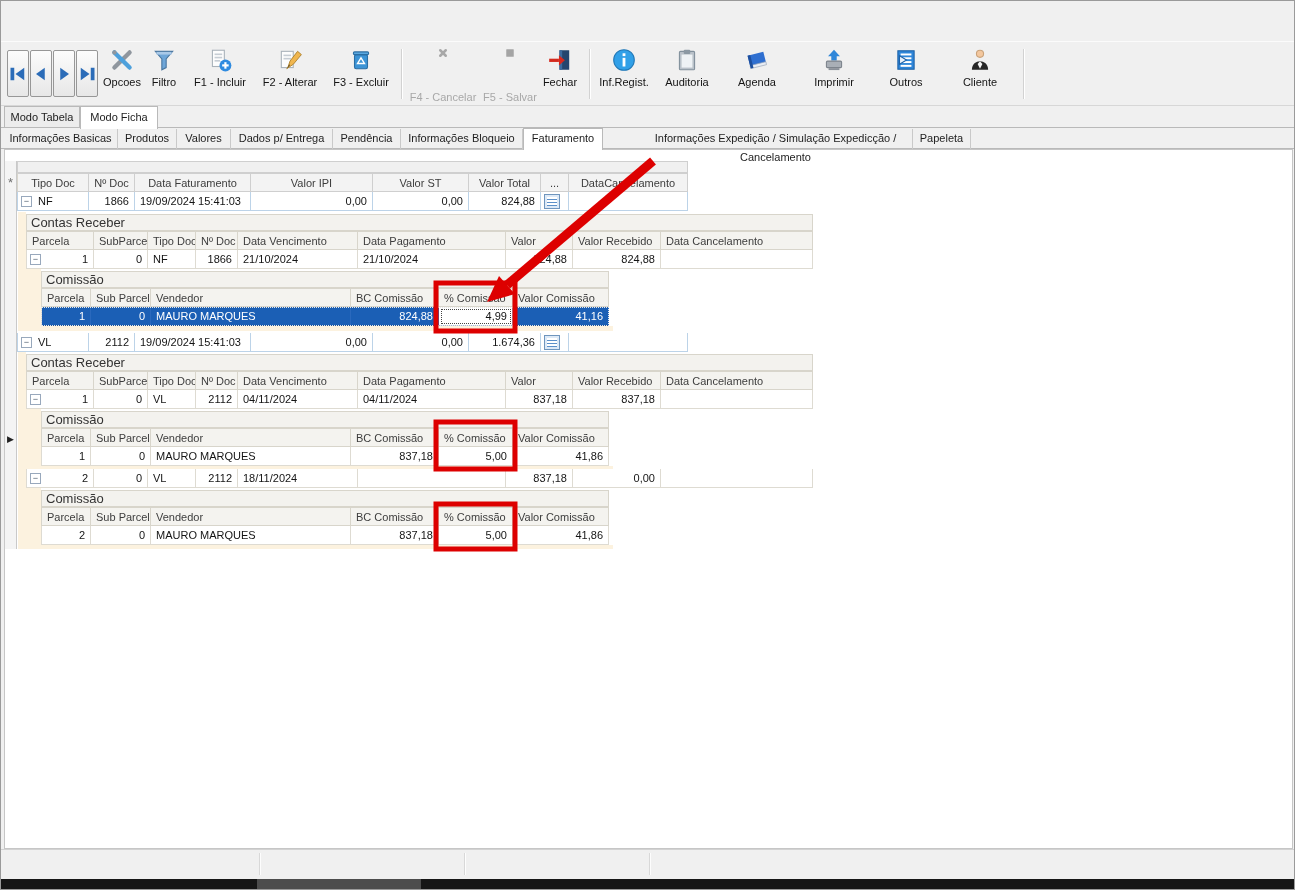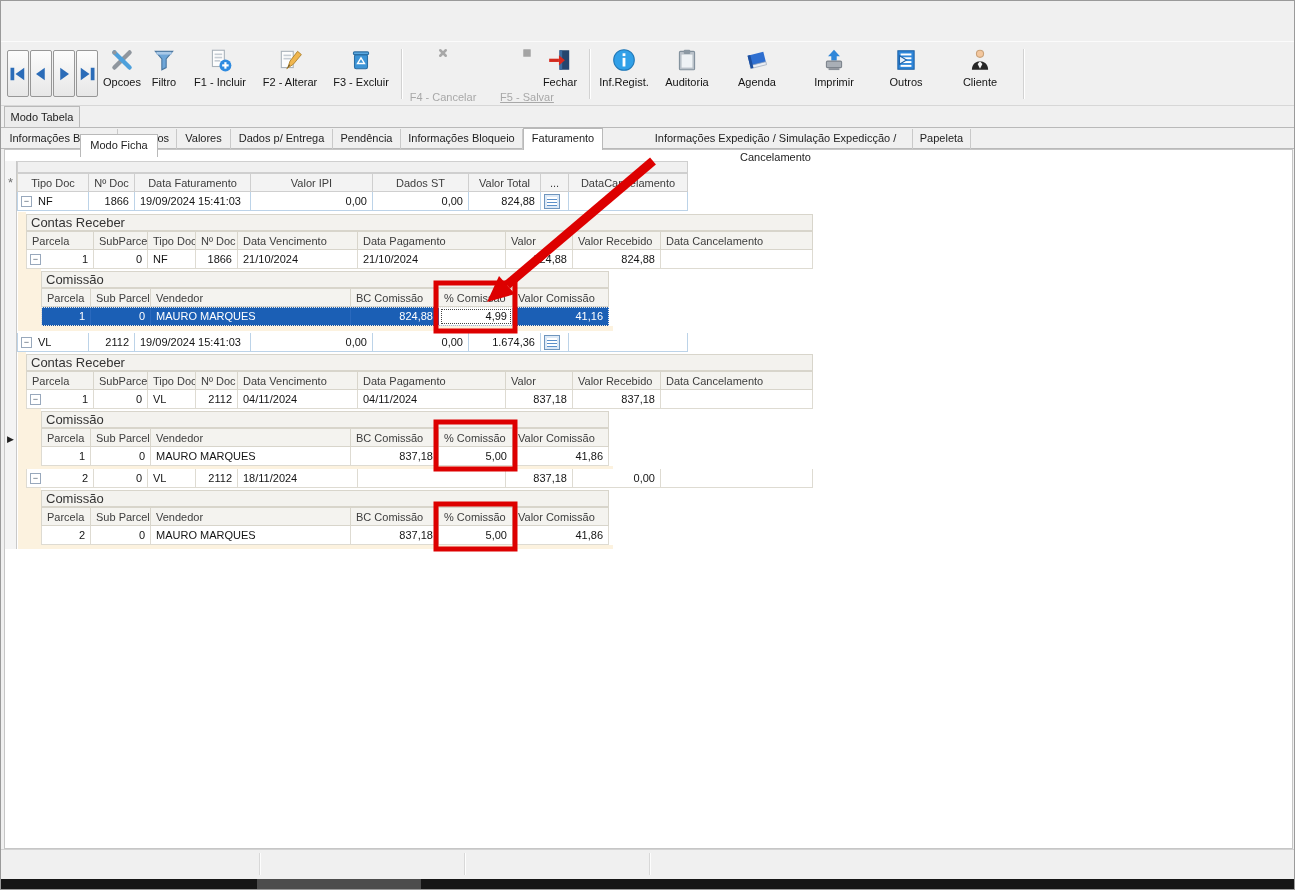--- a/index.html
+++ b/index.html
@@ -16,21 +16,21 @@
   .navbtn{position:absolute;top:8px;width:22px;height:47px;background:linear-gradient(#fcfcfc,#e7e7e7);
           border:1px solid #979797;border-radius:2px;box-sizing:border-box;display:flex;align-items:center;justify-content:center;}
   .tbtn{position:absolute;top:5px;height:56px;display:flex;flex-direction:column;align-items:center;gap:3px;
         font-size:11px;color:#141414;white-space:nowrap;cursor:default;}
   .tbtn svg{width:26px;height:26px;}
   .tbtn.disabled{color:#a8a8a8;gap:32px;}
   .tsep{position:absolute;top:7px;width:1px;height:50px;background:#d2d2d2;border-right:1px solid #ffffff;}
   
   .tab1{position:absolute;top:105px;height:22px;box-sizing:border-box;font-size:11px;text-align:center;
         line-height:20px;color:#1d1d1d;background:#ececec;border:1px solid #b9b9b9;}
-  .tab1.active{background:#ffffff;height:23px;border-bottom:none;z-index:3;margin-top:28px;}
+  .tab1.active{background:#ffffff;height:23px;border-bottom:none;z-index:3;}
   .tabline{position:absolute;left:0;width:100%;height:1px;background:#b9b9b9;z-index:1;}
   .tab2{position:absolute;top:128px;height:20px;box-sizing:border-box;font-size:11px;text-align:center;
         line-height:19px;color:#1d1d1d;border-right:1px solid #c9c9c9;z-index:2;}
   .tab2.active{background:#ffffff;top:127px;height:22px;border:1px solid #b9b9b9;border-bottom:none;z-index:3;}
   
   .content{position:absolute;left:3px;top:148px;width:1289px;height:700px;background:#ffffff;border:1px solid #c6c6c6;box-sizing:border-box;}
   
   .cell{position:absolute;height:19px;line-height:18px;font-size:11px;box-sizing:border-box;padding:0 5px;
         white-space:nowrap;overflow:hidden;color:#141414;background:#fff;
         border-right:1px solid #dedbd2;border-bottom:1px solid #dedbd2;}
@@ -143,21 +143,21 @@
 
     <div class="tbtn disabled" style="left:404px;width:76px;">
       <svg viewBox="0 0 24 24">
           <g stroke="#a8a8a8" stroke-width="5" stroke-linecap="round">
             <line x1="6.5" y1="6.5" x2="17.5" y2="17.5"></line>
             <line x1="17.5" y1="6.5" x2="6.5" y2="17.5"></line>
           </g>
         </svg>
       <span>F4 - Cancelar</span>
     </div>
-    <div class="tbtn disabled" style="left:493px;width:66px;text-decoration:underline;">
+    <div class="tbtn disabled" style="left:476px;width:66px;">
       <svg viewBox="0 0 24 24">
           <rect x="4.5" y="4.5" width="15" height="15" rx="1" fill="#a4a4a4"></rect>
         </svg>
       <span>F5 - Salvar</span>
     </div>
     <div class="tbtn" style="left:533px;width:52px;">
       <svg viewBox="0 0 24 24">
           <rect x="11.5" y="3" width="9" height="18" fill="#24456e"></rect>
           <rect x="11.5" y="3" width="2.5" height="18" fill="#3c6a9e"></rect>
           <rect x="2" y="10.8" width="9" height="3" fill="#d42a1e"></rect>
@@ -246,21 +246,21 @@
   <div class="indcol"></div>
   <div class="abs" style="left:3px;top:173px;width:13px;height:18px;text-align:center;font-size:13px;color:#707070;line-height:17px;">*</div>
   <div class="abs" style="left:3px;top:431px;width:13px;height:14px;text-align:center;font-size:9px;color:#222;line-height:14px;">▶</div>
 
   <div class="abs" style="left:16px;top:160px;width:671px;height:12px;background:#f0f0f0;border:1px solid #cfcfcf;box-sizing:border-box;"></div>
 
   <div class="cell mh hfirst" style="left:16px;top:172px;width:72px;">Tipo Doc</div>
   <div class="cell mh" style="left:88px;top:172px;width:46px;">Nº Doc</div>
   <div class="cell mh" style="left:134px;top:172px;width:116px;">Data Faturamento</div>
   <div class="cell mh" style="left:250px;top:172px;width:122px;">Valor IPI</div>
-  <div class="cell mh" style="left:372px;top:172px;width:96px;">Dados ST</div>
+  <div class="cell mh" style="left:372px;top:172px;width:96px;">Valor ST</div>
   <div class="cell mh" style="left:468px;top:172px;width:72px;">Valor Total</div>
   <div class="cell mh" style="left:540px;top:172px;width:28px;">...</div>
   <div class="cell mh" style="left:568px;top:172px;width:119px;">DataCancelamento</div>
 
   <span class="exp" style="left:20px;top:195px;">−</span>
   <div class="cell mc mfirst" style="left:16px;top:191px;width:72px;padding-left:20px;">NF</div>
   <div class="cell mc num" style="left:88px;top:191px;width:46px;">1866</div>
   <div class="cell mc" style="left:134px;top:191px;width:116px;">19/09/2024 15:41:03</div>
   <div class="cell mc num" style="left:250px;top:191px;width:122px;">0,00</div>
   <div class="cell mc num" style="left:372px;top:191px;width:96px;">0,00</div>

